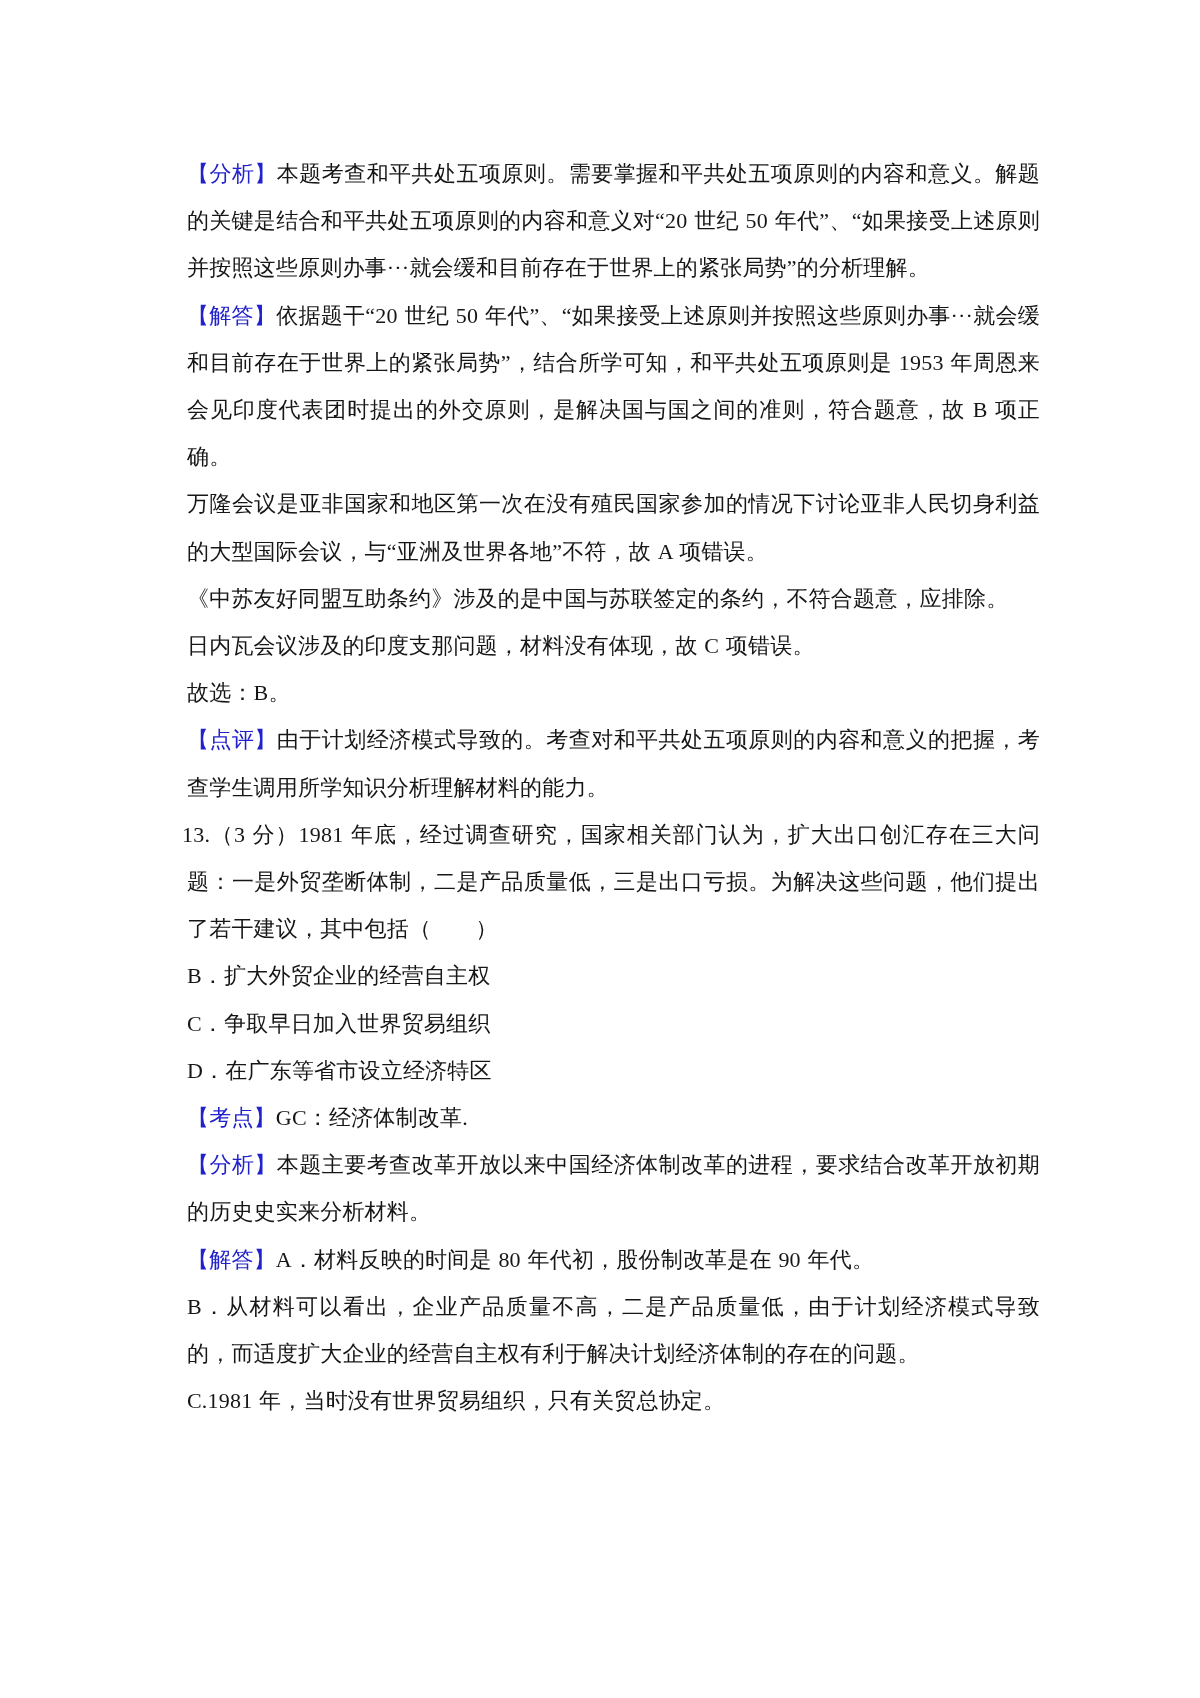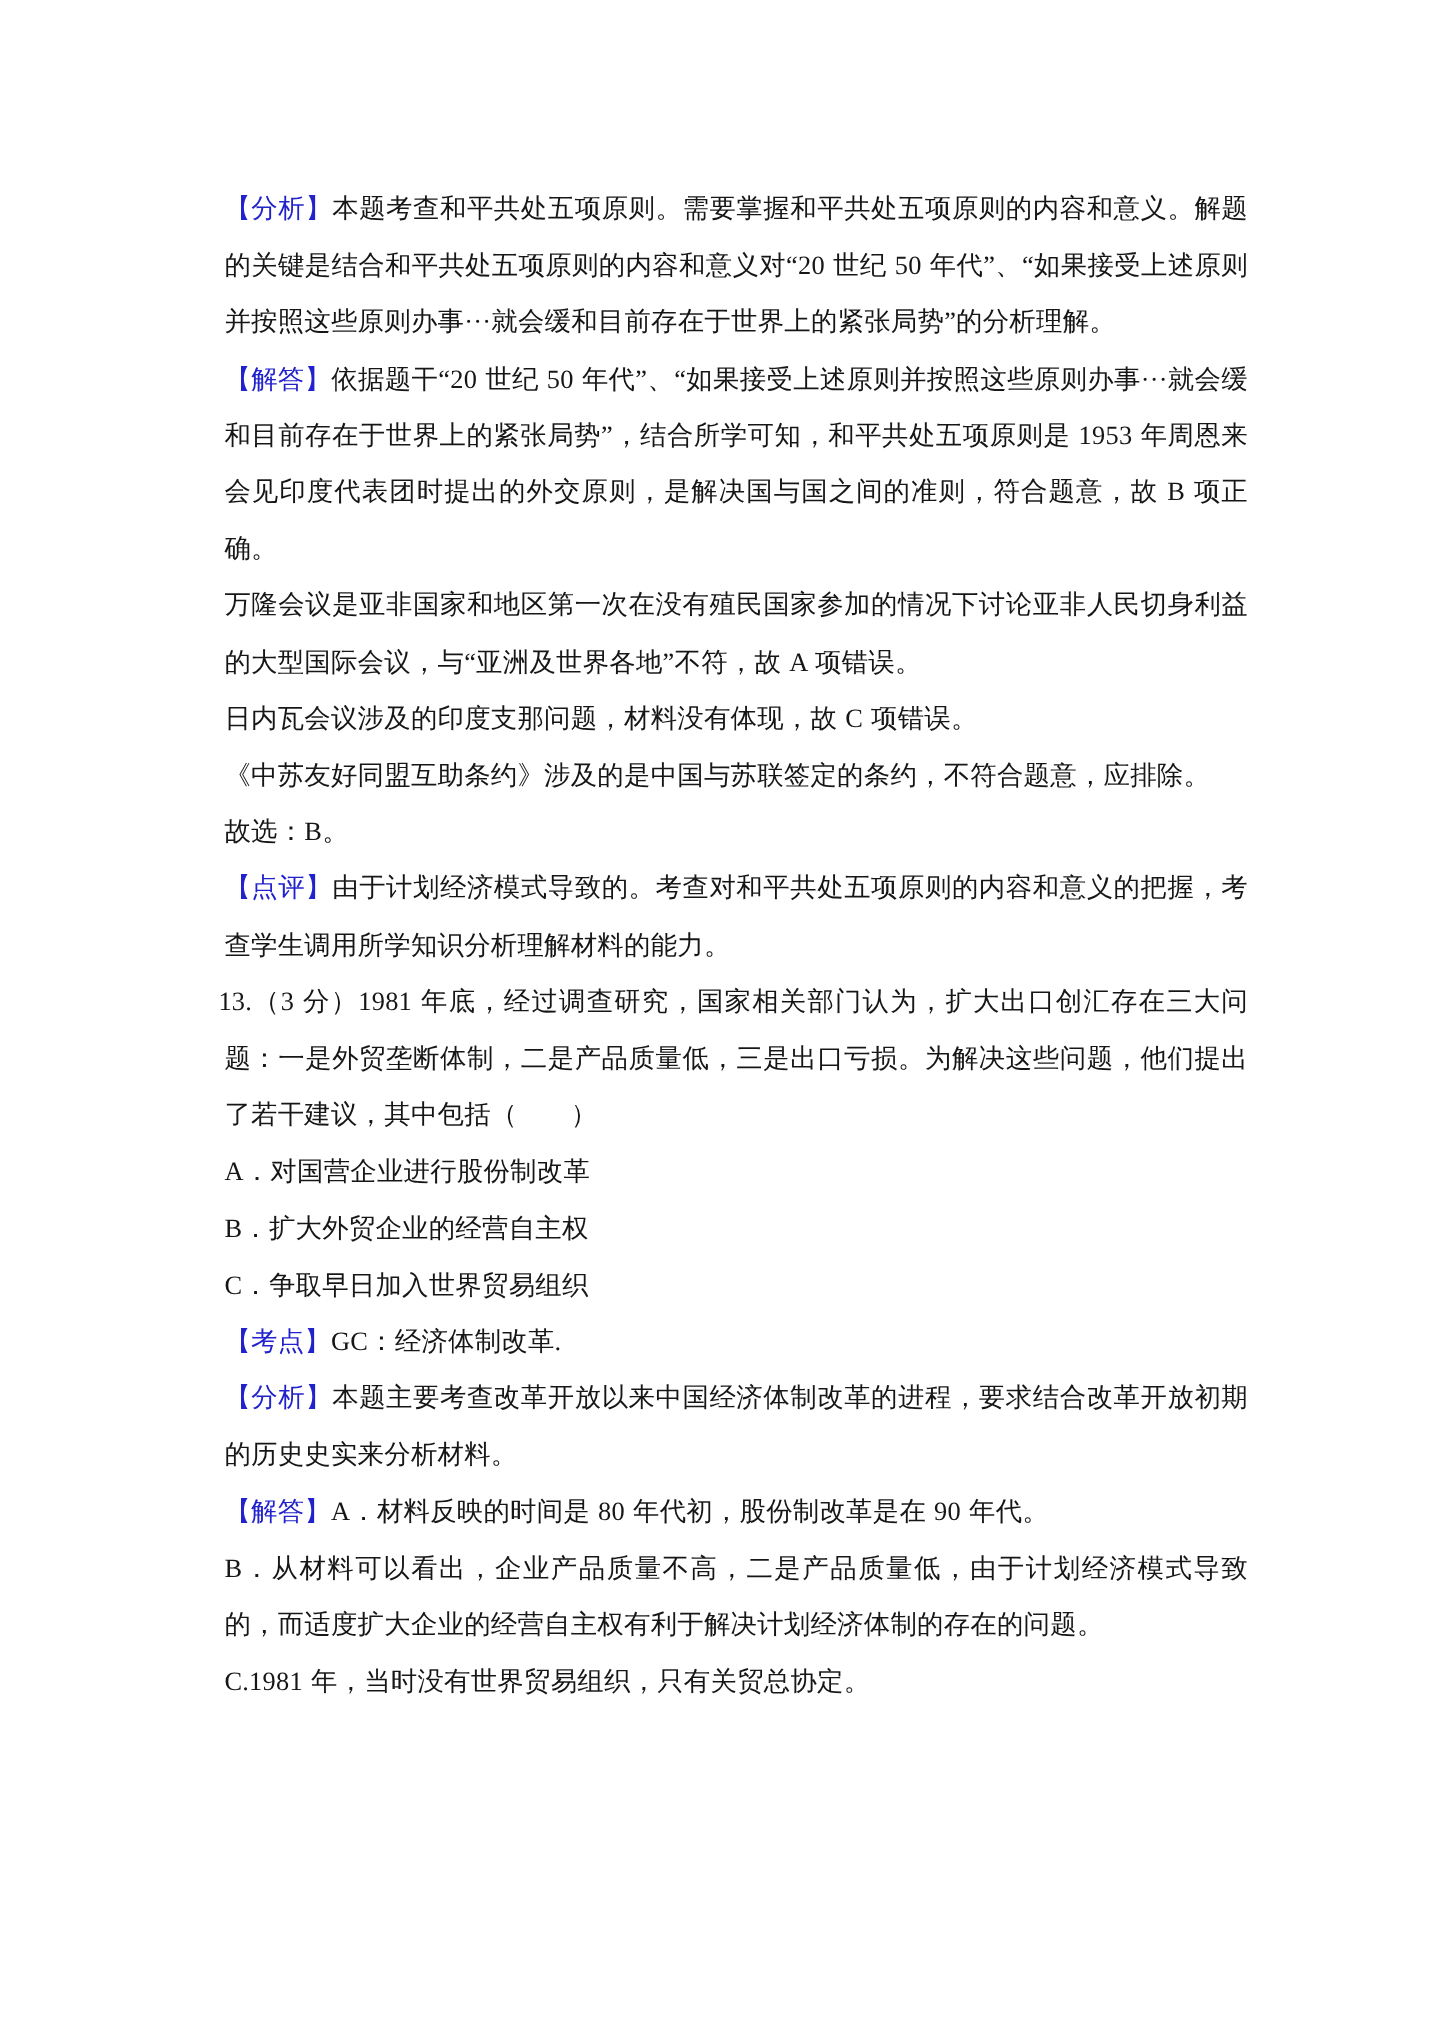--- a/index.html
+++ b/index.html
@@ -32,36 +32,36 @@
 <body>
 
 <div class="page">
 
   <p class="para"><span class="label">【分析】</span><span>本题考查和平共处五项原则。需要掌握和平共处五项原则的内容和意义。解题的关键是结合和平共处五项原则的内容和意义对“20 世纪 50 年代”、“如果接受上述原则并按照这些原则办事···就会缓和目前存在于世界上的紧张局势”的分析理解。</span></p>
 
   <p class="para"><span class="label">【解答】</span><span>依据题干“20 世纪 50 年代”、“如果接受上述原则并按照这些原则办事···就会缓和目前存在于世界上的紧张局势”，结合所学可知，和平共处五项原则是 1953 年周恩来会见印度代表团时提出的外交原则，是解决国与国之间的准则，符合题意，故 B 项正确。</span></p>
 
   <p class="para"><span>万隆会议是亚非国家和地区第一次在没有殖民国家参加的情况下讨论亚非人民切身利益的大型国际会议，与“亚洲及世界各地”不符，故 A 项错误。</span></p>
 
+  <p class="para"><span>《中苏友好同盟互助条约》涉及的是中国与苏联签定的条约，不符合题意，应排除。</span></p>
+
   <p class="para"><span>日内瓦会议涉及的印度支那问题，材料没有体现，故 C 项错误。</span></p>
-
-  <p class="para"><span>《中苏友好同盟互助条约》涉及的是中国与苏联签定的条约，不符合题意，应排除。</span></p>
 
   <p class="para"><span>故选：B。</span></p>
 
   <p class="para"><span class="label">【点评】</span><span>由于计划经济模式导致的。考查对和平共处五项原则的内容和意义的把握，考查学生调用所学知识分析理解材料的能力。</span></p>
 
   <p class="para q"><span>13.（3 分）1981 年底，经过调查研究，国家相关部门认为，扩大出口创汇存在三大问题：一是外贸垄断体制，二是产品质量低，三是出口亏损。为解决这些问题，他们提出了若干建议，其中包括（　　）</span></p>
 
-  <p class="para"><span>A．对国营企业进行股份制改革</span></p>
 
   <p class="para"><span>B．扩大外贸企业的经营自主权</span></p>
 
   <p class="para"><span>C．争取早日加入世界贸易组织</span></p>
 
+  <p class="para"><span>D．在广东等省市设立经济特区</span></p>
 
   <p class="para"><span class="label">【考点】</span><span>GC：经济体制改革.</span></p>
 
   <p class="para"><span class="label">【分析】</span><span>本题主要考查改革开放以来中国经济体制改革的进程，要求结合改革开放初期的历史史实来分析材料。</span></p>
 
   <p class="para"><span class="label">【解答】</span><span>A．材料反映的时间是 80 年代初，股份制改革是在 90 年代。</span></p>
 
   <p class="para"><span>B．从材料可以看出，企业产品质量不高，二是产品质量低，由于计划经济模式导致的，而适度扩大企业的经营自主权有利于解决计划经济体制的存在的问题。</span></p>
 
   <p class="para"><span>C.1981 年，当时没有世界贸易组织，只有关贸总协定。</span></p>

